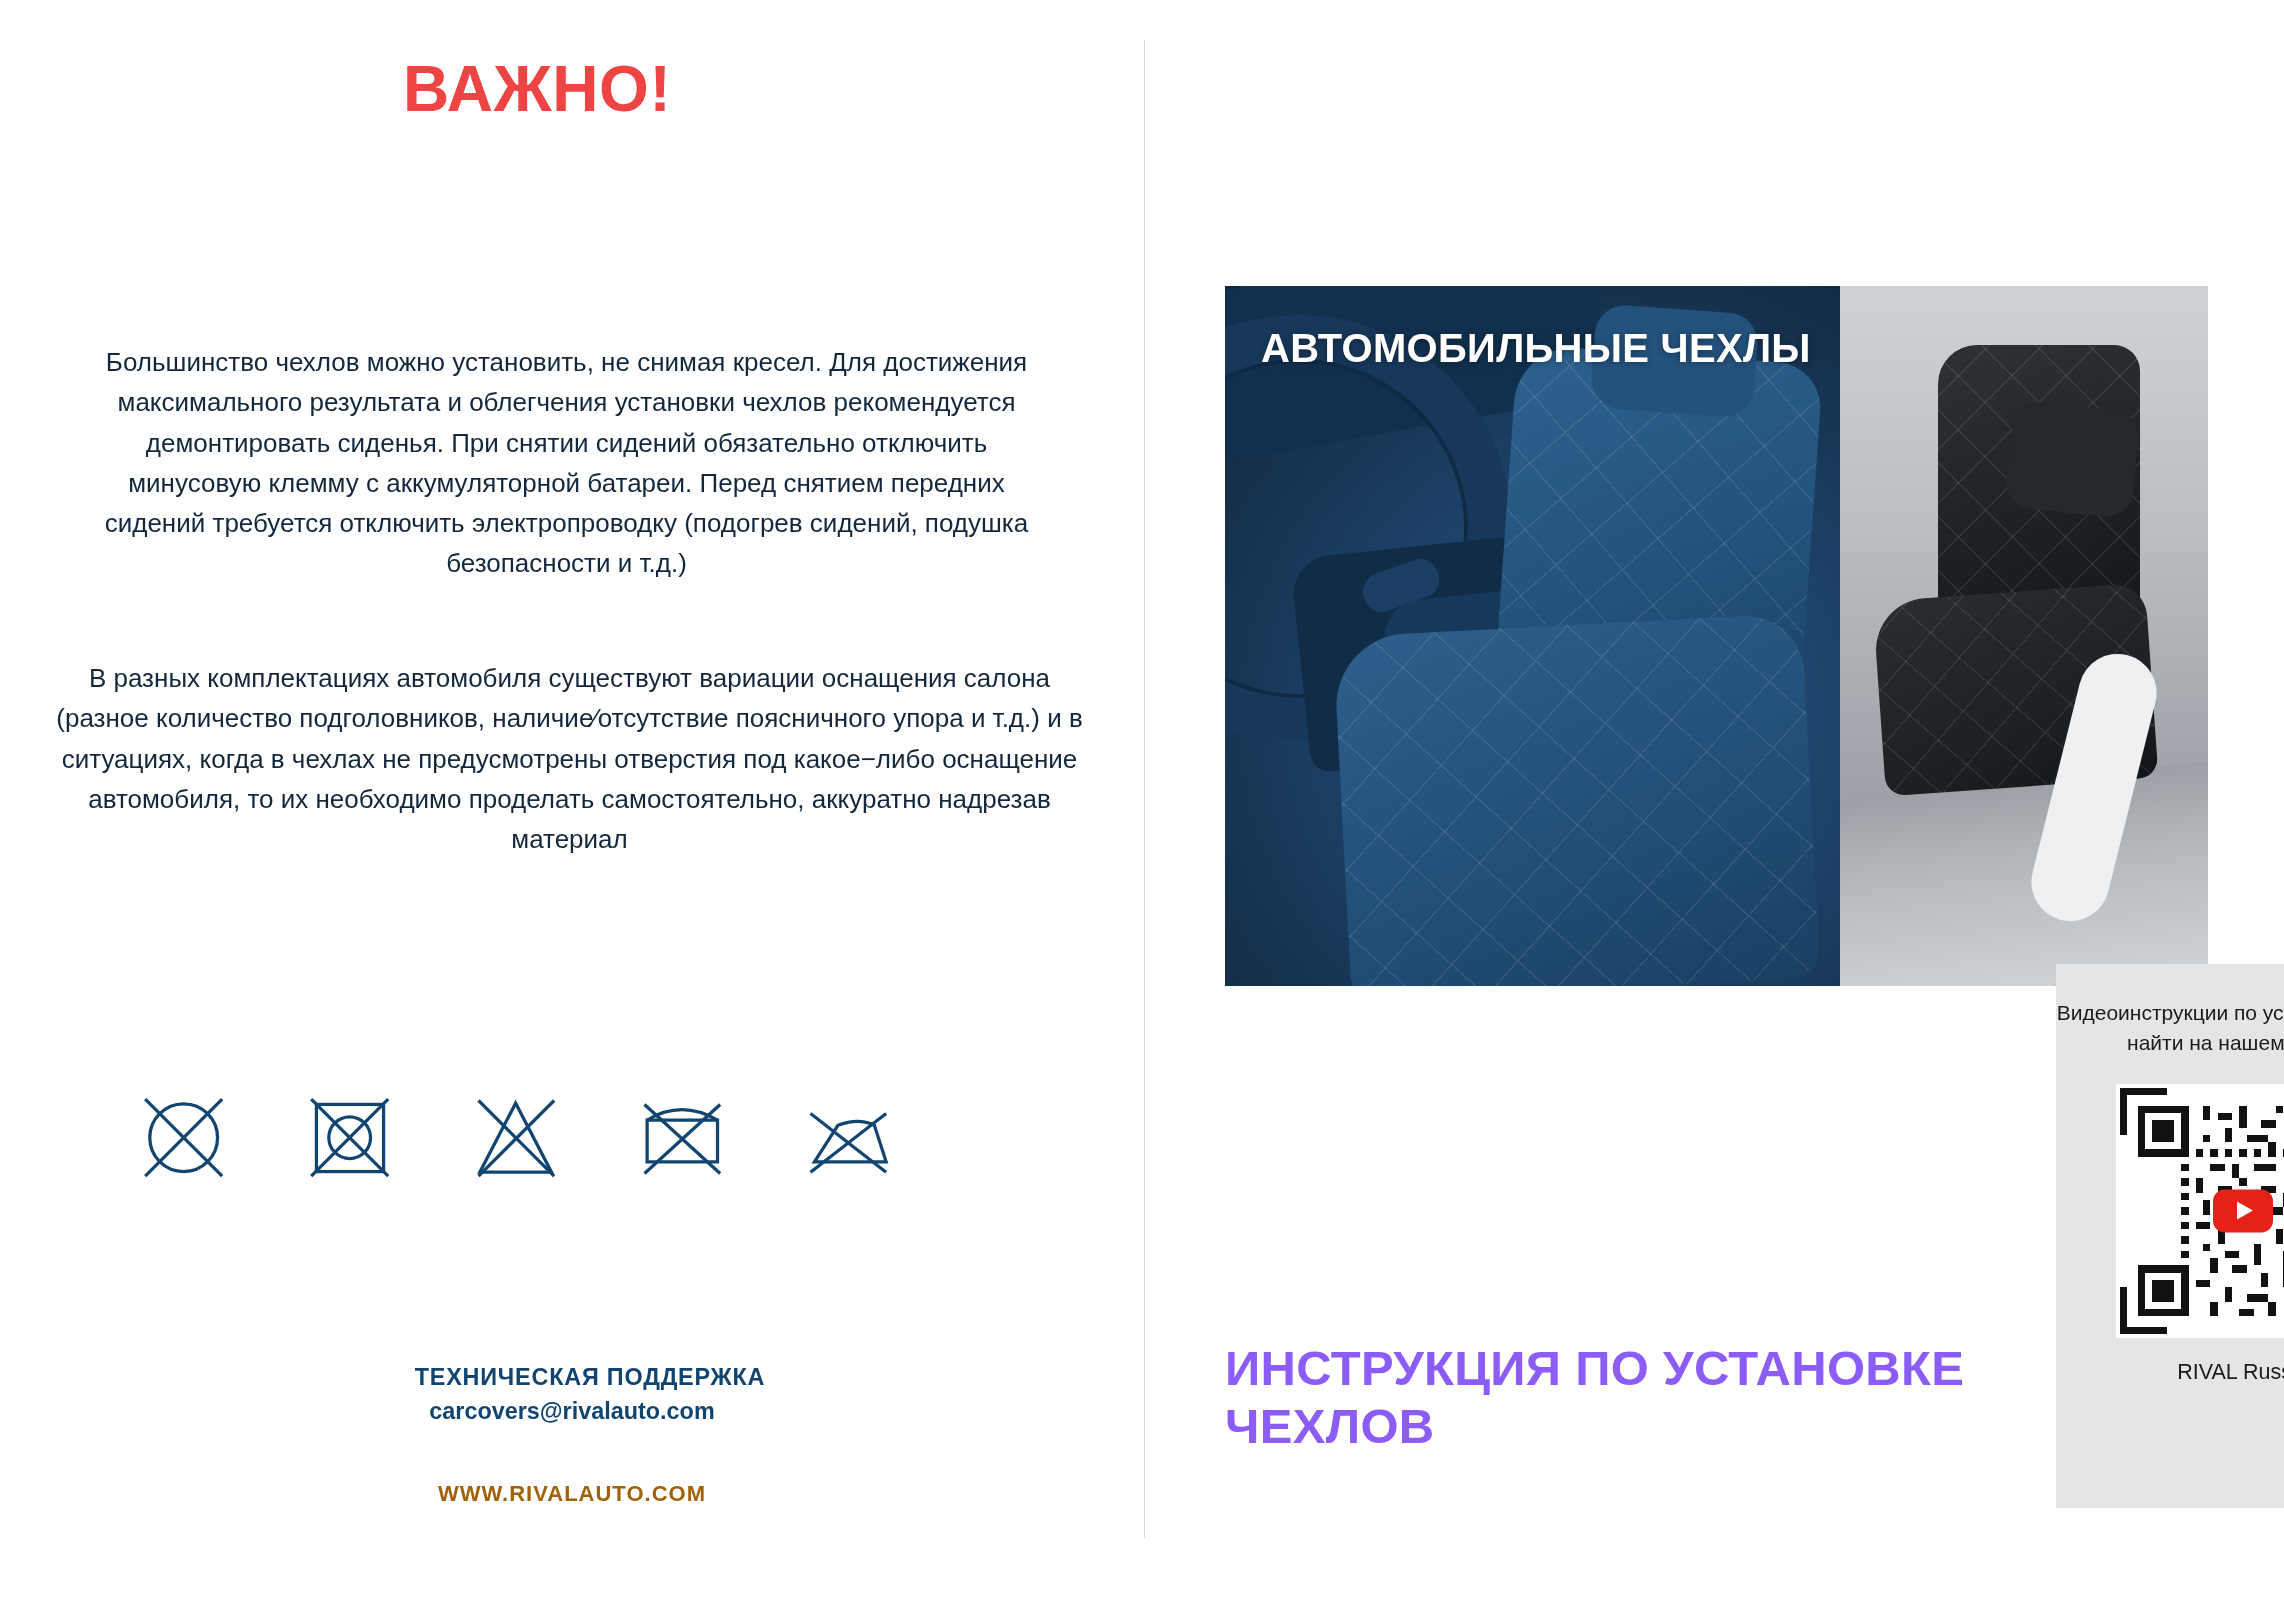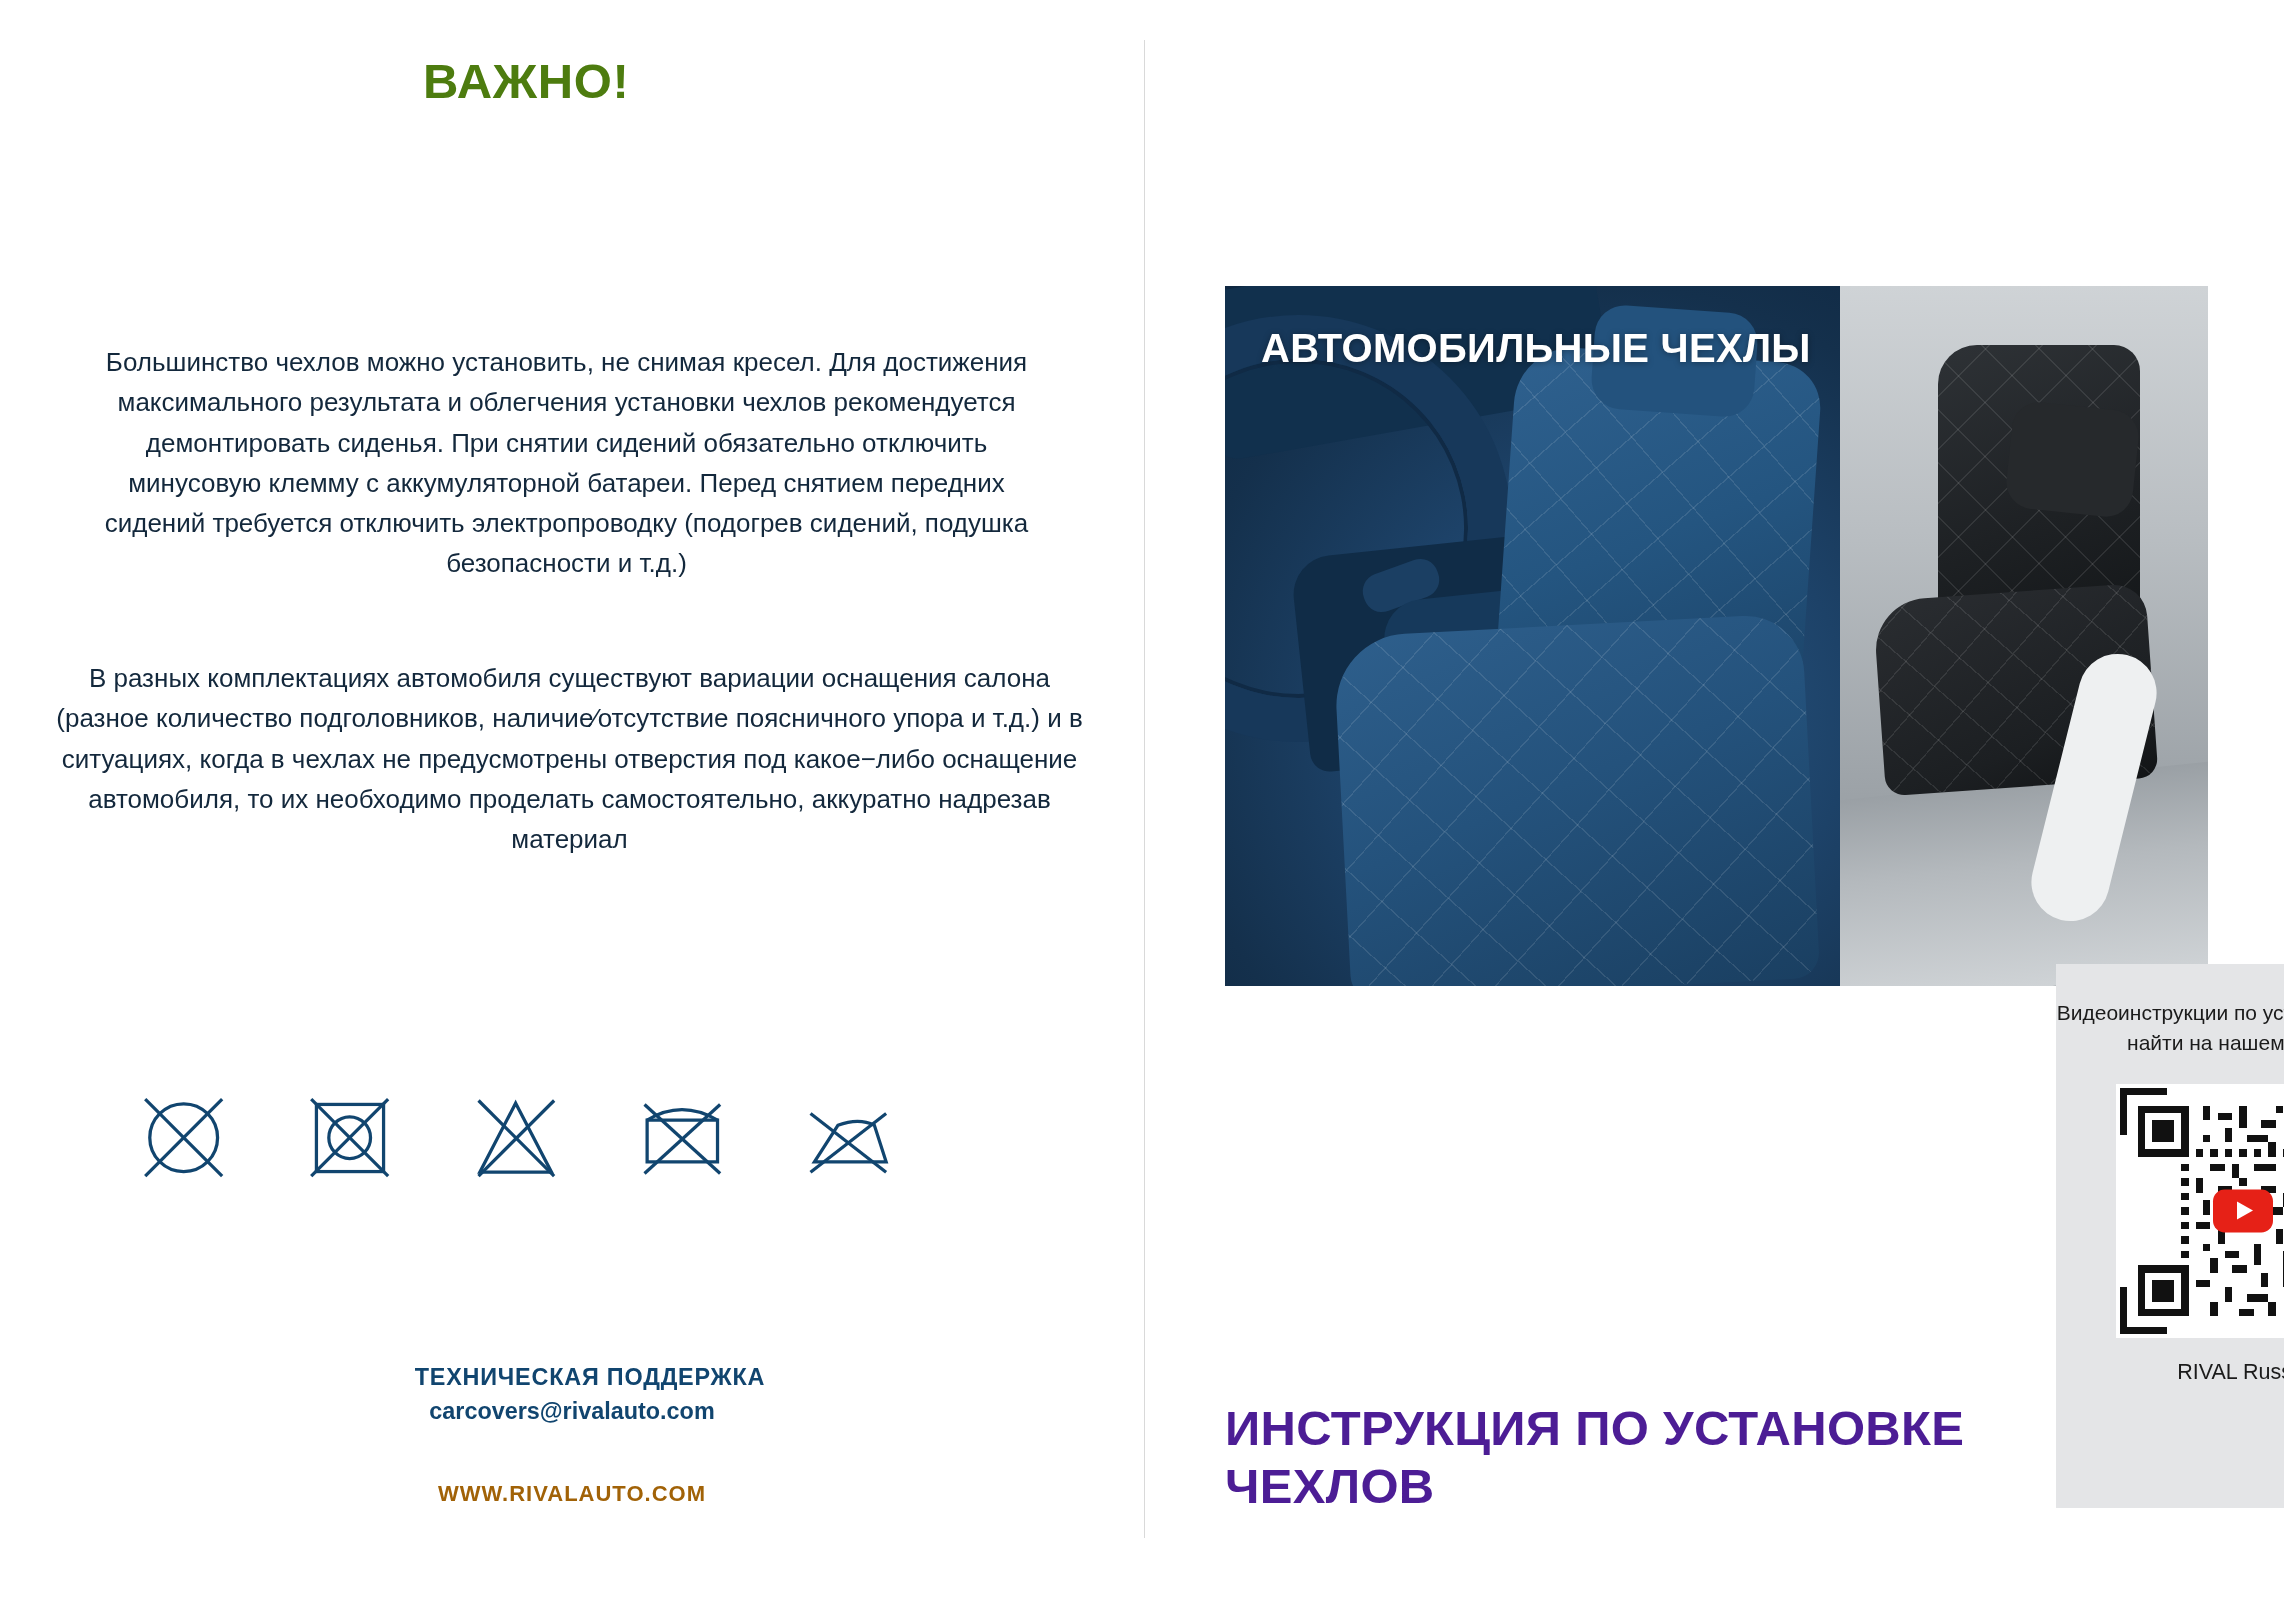--- a/index.html
+++ b/index.html
@@ -34,26 +34,26 @@
   .left {
     position: absolute;
     left: 0;
     top: 0;
     width: 1144px;
     height: 1616px;
   }
 
   .important-title {
     position: absolute;
-    left: 423px;
+    left: 403px;
     top: 57px;
-    font-size: 49px;
+    font-size: 64px;
     font-weight: 800;
     letter-spacing: 0.7px;
-    color: #4d7c0f;
+    color: #ef4444;
     line-height: 1;
   }
 
   .para {
     position: absolute;
     text-align: center;
     color: #13283c;
     font-size: 26px;
     line-height: 1.55;
     font-weight: 400;
@@ -391,26 +391,26 @@
   .qr-label {
     margin-top: 22px;
     font-size: 21.5px;
     color: #1b1b1b;
   }
 
   
   .instr-title {
     position: absolute;
     left: 81px;
-    top: 1400px;
+    top: 1340px;
     width: 768px;
     font-size: 49px;
     font-weight: 800;
     line-height: 1.18;
-    color: #4c1d95;
+    color: #8b5cf6;
     letter-spacing: 0.3px;
   }
 </style>
 </head>
 <body>
 
 <div class="page">
 
   <div class="fold-line"></div>
 

